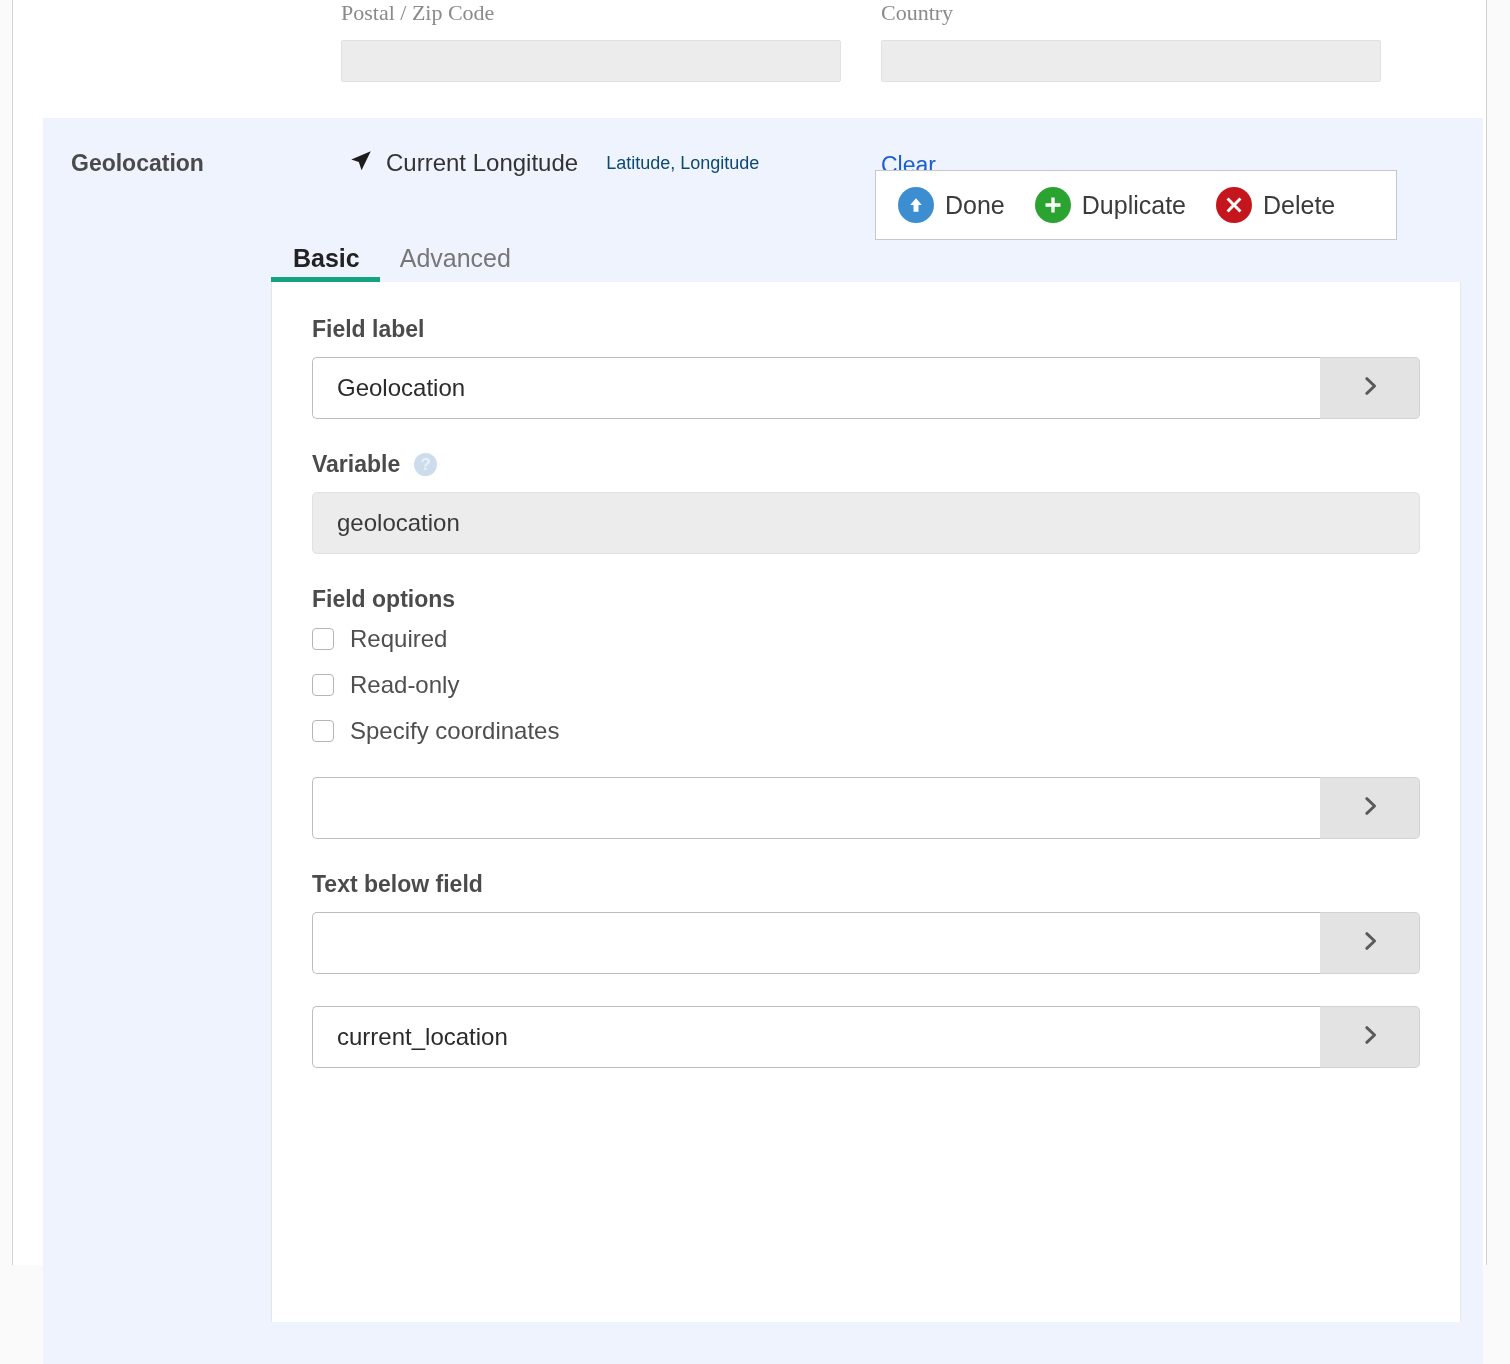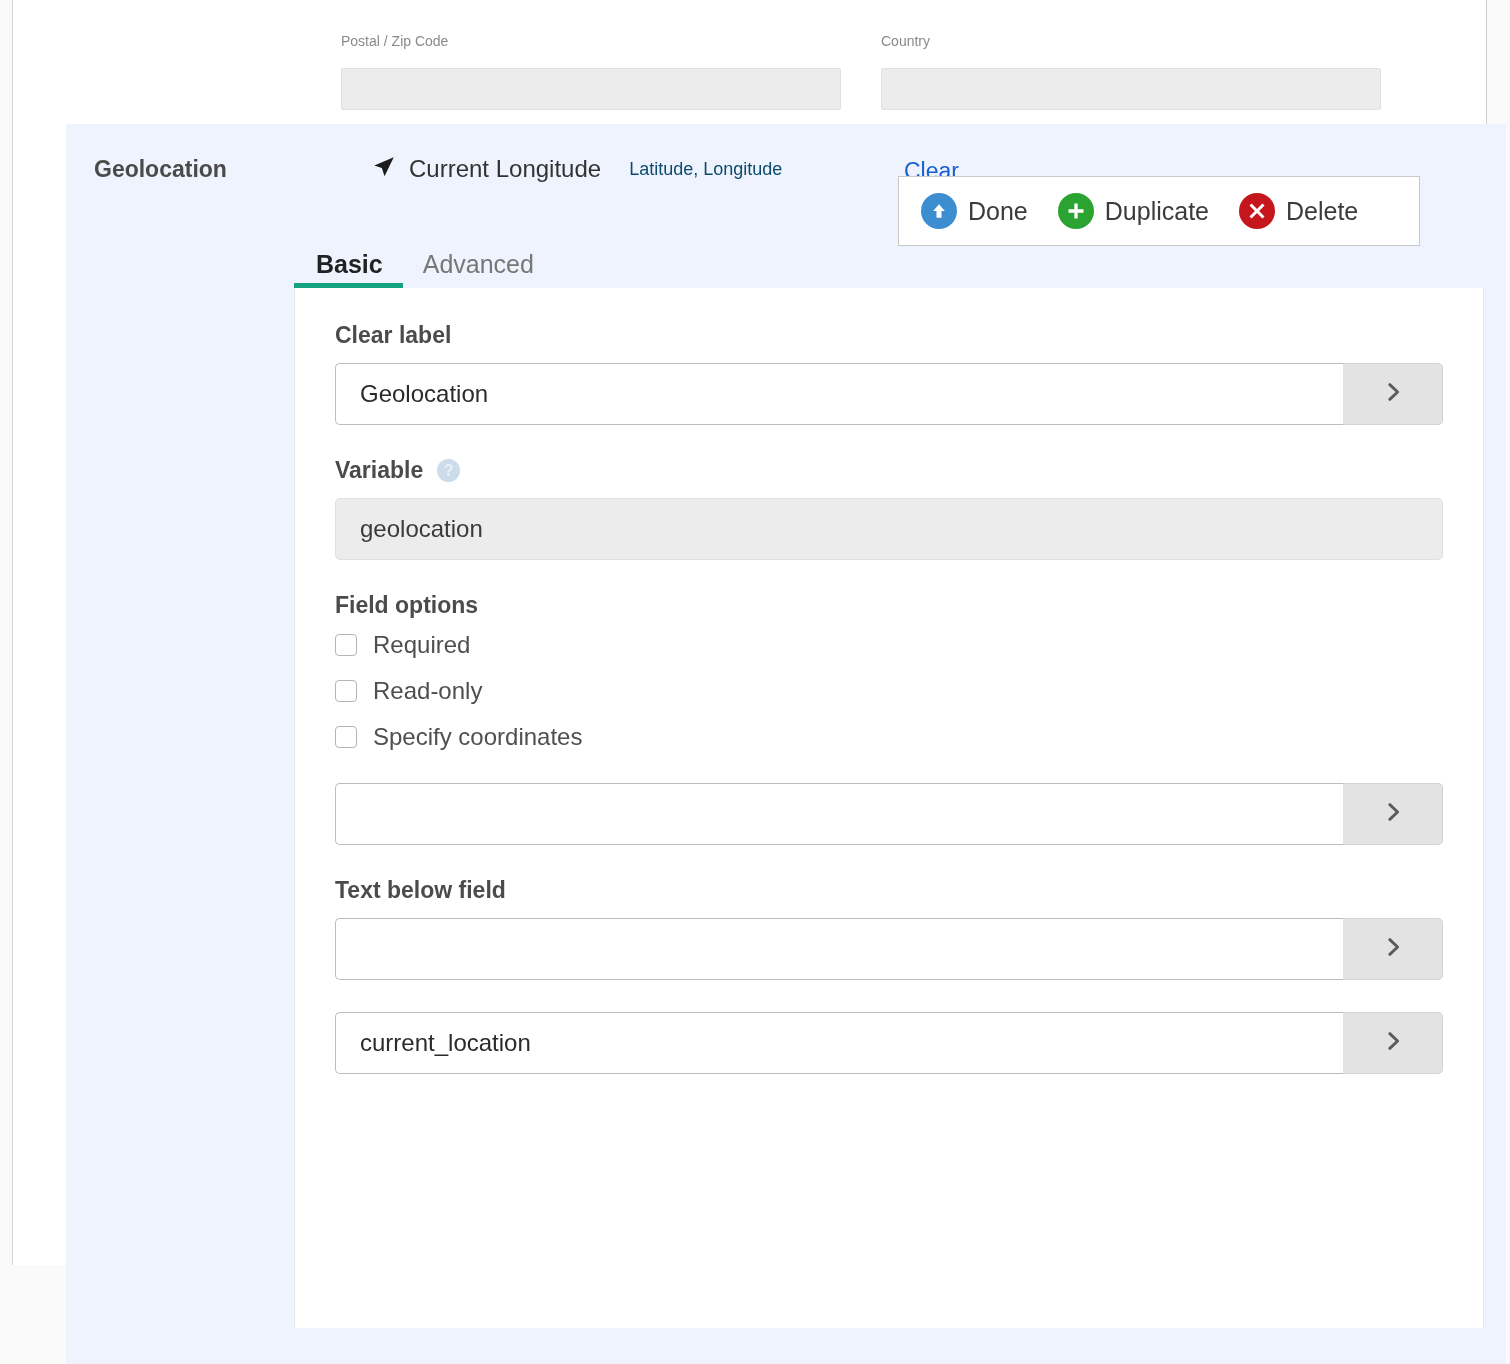--- a/index.html
+++ b/index.html
@@ -31,45 +31,43 @@
   
   .top-row {
     position: absolute;
     left: 0; top: 0;
     width: 100%;
     height: 118px;
     background: #ffffff;
   }
   .top-field { position: absolute; }
   .top-field .tf-label {
-    font-size: 14px;
+    font-size: 22px;
     color: #8a8a8a;
-    font-family: Liberation Sans, sans-serif;
+    font-family: Liberation Serif, serif;
     line-height: 26px;
-    margin-top: 28px;
   }
   .top-field .tf-input {
     margin-top: 14px;
     height: 42px;
     background: #ececec;
     border: 1px solid #e1e1e1;
     border-radius: 2px;
   }
   #tf-postal { left: 328px; top: 0px; width: 500px; }
   #tf-country { left: 868px; top: 0px; width: 500px; }
 
   
   .selected-block {
     position: absolute;
     left: 30px;
-    top: 124px;
+    top: 118px;
     width: 1440px;
     bottom: -100px;
     background: #eef3fd;
-    margin-left: 23px;
   }
 
   .sel-header {
     position: relative;
     height: 102px;
   }
   .sel-title {
     position: absolute;
     left: 28px;
     top: 32px;
@@ -352,21 +350,21 @@
 
       <div class="tabs">
         <div class="tabs-rule"></div>
         <div class="tab active">Basic</div>
         <div class="tab inactive">Advanced</div>
       </div>
 
       <div class="card-body">
 
         <div class="fgroup">
-          <div class="flabel">Clear label</div>
+          <div class="flabel">Field label</div>
           <div class="input-combo">
             <input class="txt-input" type="text" value="Geolocation" style="">
             <div class="combo-btn">
               <span>
                 <svg width="22" height="30" viewBox="0 0 24 24">
                   <path d="M8.5 4 L17 12 L8.5 20" stroke="#5a5a5a" stroke-width="3.2" fill="none" stroke-linecap="round" stroke-linejoin="round"></path>
                 </svg>
               </span>
             </div>
           </div>

